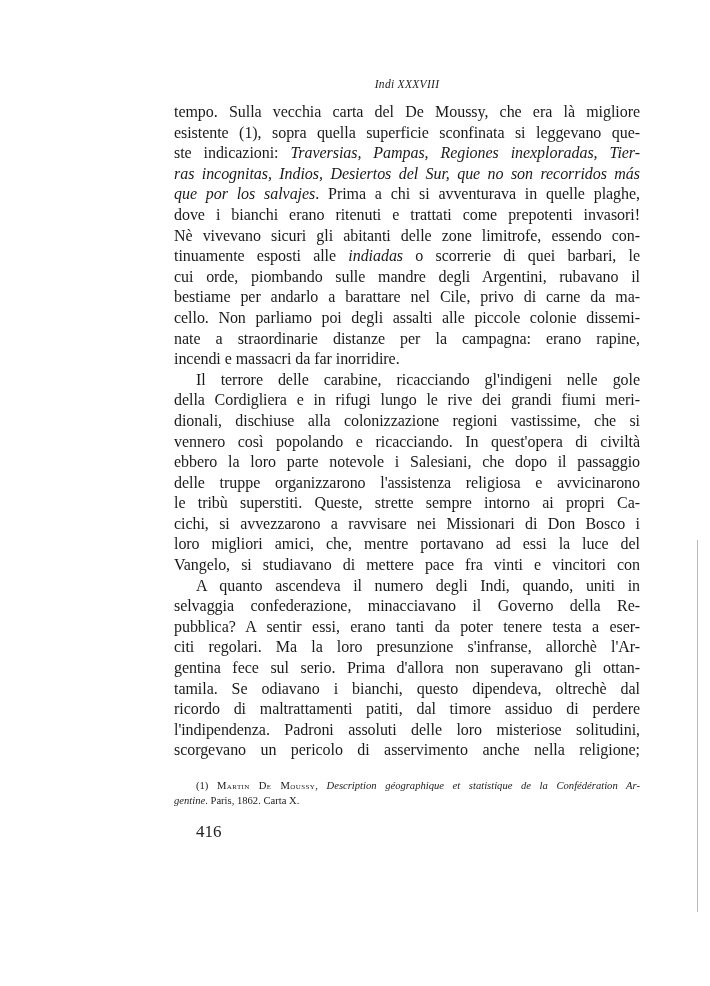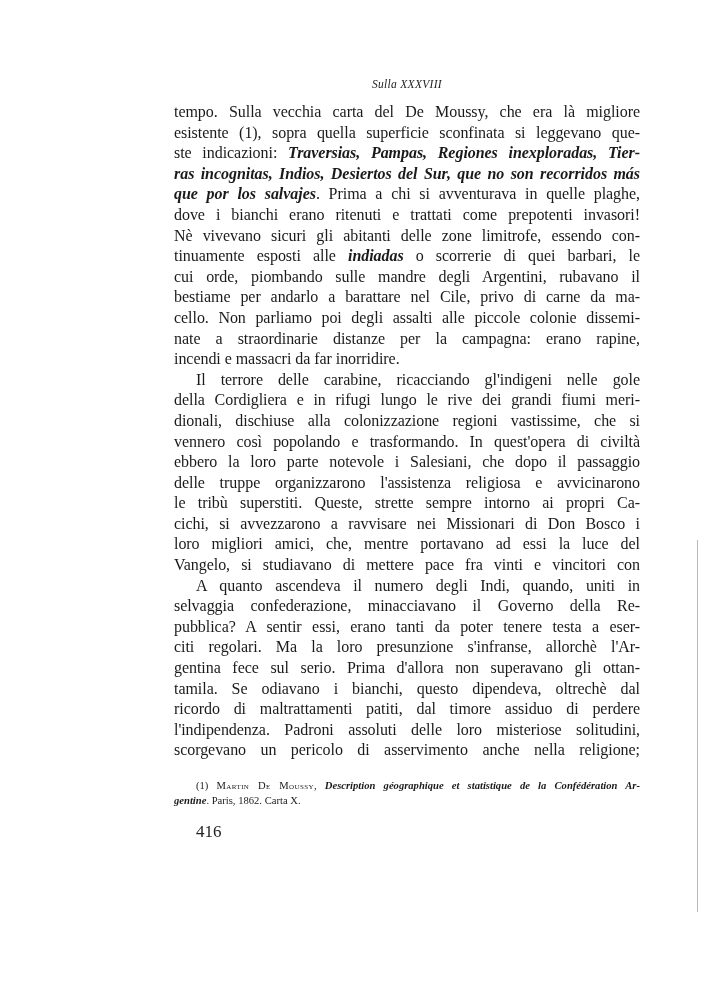--- a/index.html
+++ b/index.html
@@ -48,21 +48,21 @@
     text-align: justify;
     text-align-last: justify;
     height: 20.6px;
   }
   .line.last {
     text-align-last: left;
   }
   .line.indent {
     padding-left: 22px;
   }
-  .it { font-style: italic; font-weight: bold; }
+  .it { font-style: italic; }
   .footnotes {
     position: absolute;
     left: 174px;
     top: 778px;
     width: 466px;
     font-size: 10.6px;
     line-height: 15px;
   }
   .fn-line {
     display: block;
@@ -93,40 +93,40 @@
     width: 1px;
     height: 372px;
     background: #b8b8b8;
   }
 </style>
 </head>
 <body>
 
 <div class="page">
 
-  <div class="running-head">Sulla XXXVIII</div>
+  <div class="running-head">Indi XXXVIII</div>
 
   <div class="body-text">
     <span class="line">tempo. Sulla vecchia carta del De Moussy, che era là migliore</span>
     <span class="line">esistente (1), sopra quella superficie sconfinata si leggevano que-</span>
     <span class="line"><span>ste indicazioni: </span><span class="it">Traversias, Pampas, Regiones inexploradas, Tier-</span></span>
     <span class="line it">ras incognitas, Indios, Desiertos del Sur, que no son recorridos más</span>
     <span class="line"><span class="it">que por los salvajes</span><span>. Prima a chi si avventurava in quelle plaghe,</span></span>
     <span class="line">dove i bianchi erano ritenuti e trattati come prepotenti invasori!</span>
     <span class="line">Nè vivevano sicuri gli abitanti delle zone limitrofe, essendo con-</span>
     <span class="line"><span>tinuamente esposti alle </span><span class="it">indiadas</span><span> o scorrerie di quei barbari, le</span></span>
     <span class="line">cui orde, piombando sulle mandre degli Argentini, rubavano il</span>
     <span class="line">bestiame per andarlo a barattare nel Cile, privo di carne da ma-</span>
     <span class="line">cello. Non parliamo poi degli assalti alle piccole colonie dissemi-</span>
     <span class="line">nate a straordinarie distanze per la campagna: erano rapine,</span>
     <span class="line last">incendi e massacri da far inorridire.</span>
     <span class="line indent">Il terrore delle carabine, ricacciando gl'indigeni nelle gole</span>
     <span class="line">della Cordigliera e in rifugi lungo le rive dei grandi fiumi meri-</span>
     <span class="line">dionali, dischiuse alla colonizzazione regioni vastissime, che si</span>
-    <span class="line">vennero così popolando e trasformando. In quest'opera di civiltà</span>
+    <span class="line">vennero così popolando e ricacciando. In quest'opera di civiltà</span>
     <span class="line">ebbero la loro parte notevole i Salesiani, che dopo il passaggio</span>
     <span class="line">delle truppe organizzarono l'assistenza religiosa e avvicinarono</span>
     <span class="line">le tribù superstiti. Queste, strette sempre intorno ai propri Ca-</span>
     <span class="line">cichi, si avvezzarono a ravvisare nei Missionari di Don Bosco i</span>
     <span class="line">loro migliori amici, che, mentre portavano ad essi la luce del</span>
     <span class="line">Vangelo, si studiavano di mettere pace fra vinti e vincitori con</span>
     <span class="line indent">A quanto ascendeva il numero degli Indi, quando, uniti in</span>
     <span class="line">selvaggia confederazione, minacciavano il Governo della Re-</span>
     <span class="line">pubblica? A sentir essi, erano tanti da poter tenere testa a eser-</span>
     <span class="line">citi regolari. Ma la loro presunzione s'infranse, allorchè l'Ar-</span>

